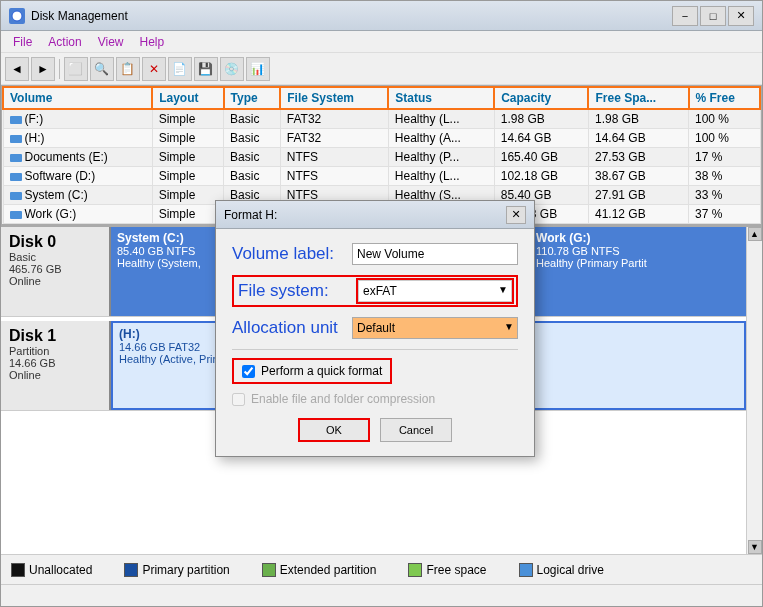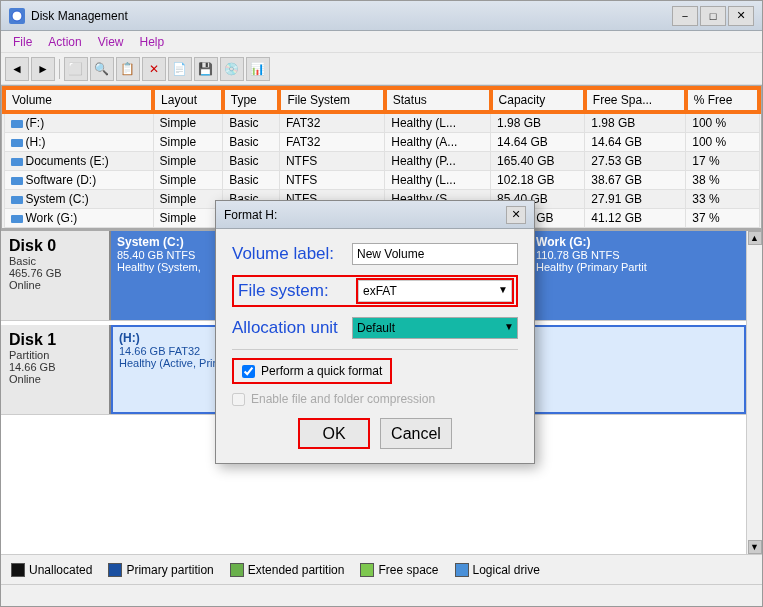--- a/index.html
+++ b/index.html
@@ -17,21 +17,21 @@
     .menu-item { padding: 2px 8px; cursor: pointer; color: #a21caf; }
 
     .toolbar { background: #f0f0f0; height: 32px; display: flex; align-items: center; padding: 2px 4px; border-bottom: 1px solid #ddd; gap: 2px; }
     .toolbar-btn { width: 24px; height: 24px; background: #e0e0e0; border: 1px solid #bbb; display: flex; align-items: center; justify-content: center; cursor: pointer; font-size: 12px; }
     .toolbar-sep { width: 1px; height: 20px; background: #bbb; margin: 0 2px; }
 
     .main-content { flex: 1; display: flex; flex-direction: column; overflow: hidden; }
 
     
     .disk-table { width: 100%; border-collapse: collapse; }
-    .disk-table th { background: #f5f5f5; border: 4px solid #f97316; padding: 3px 6px; text-align: left; font-weight: normal; color: #000000; white-space: nowrap; }
+    .disk-table th { background: #f5f5f5; border: 2px solid #f97316; padding: 3px 6px; text-align: left; font-weight: bold; color: #0369a1; white-space: nowrap; }
     .disk-table td { border: 1px solid #e0e0e0; padding: 2px 6px; white-space: nowrap; color: #000; }
     .disk-table tr:nth-child(even) { background: #f8f8f8; }
     .vol-icon { display: inline-block; width: 12px; height: 8px; background: #4a90d9; border-radius: 1px; margin-right: 3px; vertical-align: middle; }
 
     .table-wrapper { border: 1px solid #aaa; margin: 0; overflow-x: auto; }
 
     
     .lower-panel { flex: 1; background: #fff; border-top: 2px solid #aaa; overflow: hidden; position: relative; display: flex; flex-direction: column; }
     .disk-row { display: flex; height: 90px; border-bottom: 1px solid #ccc; }
     .disk-label { width: 110px; min-width: 110px; background: #e8e8e8; border-right: 2px solid #888; padding: 6px 8px; }
@@ -40,41 +40,41 @@
     .disk-partitions { flex: 1; display: flex; }
     .partition { border-right: 1px solid #888; padding: 4px 6px; overflow: hidden; cursor: pointer; }
     .disk-row-2 { display: flex; height: 90px; }
     .disk1-label { width: 110px; min-width: 110px; background: #e8e8e8; border-right: 2px solid #888; padding: 6px 8px; }
     .disk1-partition { background: #dbeafc; border: 2px solid #3a6fd8; flex: 1; padding: 4px 6px; }
     .disk1-partition .part-name { color: #1a4fa0; font-weight: bold; }
     .disk1-partition .part-info { color: #1a4fa0; font-size: 11px; }
     .scrollbar-area { width: 16px; background: #f0f0f0; border-left: 1px solid #ccc; display: flex; flex-direction: column; align-items: center; }
 
     
-    .legend { height: 30px; background: #f0f0f0; border-top: 1px solid #ccc; display: flex; align-items: center; padding: 0 10px; gap: 16px; }
+    .legend { height: 30px; background: #f0f0f0; border-top: 1px solid #ccc; display: flex; align-items: center; padding: 0 10px; gap: 32px; }
     .legend-item { display: flex; align-items: center; gap: 4px; font-size: 11px; }
     .legend-box { width: 14px; height: 14px; border: 1px solid #555; }
 
     
     .status-bar { height: 22px; background: #f0f0f0; border-top: 1px solid #ccc; display: flex; align-items: center; padding: 0 6px; }
     .dialog { background: #f0f0f0; border: 1px solid #888; box-shadow: 4px 4px 12px rgba(0,0,0,0.3); width: 320px; pointer-events: all; position: absolute; top: 200px; left: 215px; }
     .dialog-title { background: linear-gradient(to bottom, #dde4ed, #c8d3e0); height: 28px; display: flex; align-items: center; padding: 8px 8px; border-bottom: 1px solid #a0a8b0; }
     .dialog-title-text { flex: 1; font-size: 12px; font-weight: normal; }
     .dialog-close { width: 20px; height: 18px; background: #e0e0e0; border: 1px solid #aaa; display: flex; align-items: center; justify-content: center; cursor: pointer; font-size: 11px; }
     .dialog-body { padding: 14px 16px; }
     .dialog-row { display: flex; align-items: center; margin-bottom: 10px; }
     .dialog-label { width: 120px; color: #1d4ed8; font-size: 17px; }
     .dialog-input { flex: 1; height: 22px; border: 1px solid #aaa; padding: 0 4px; background: white; font-size: 12px; }
     .dialog-select-wrap { flex: 1; position: relative; }
     .dialog-select { width: 100%; height: 22px; border: 1px solid #e00; padding: 0 4px; background: white; font-size: 12px; appearance: none; cursor: pointer; outline: 2px solid #e00; }
     .dialog-select-arrow { position: absolute; right: 4px; top: 3px; font-size: 10px; pointer-events: none; }
     .dialog-select2 { width: 100%; height: 22px; border: 1px solid #aaa; padding: 0 4px; background: white; font-size: 12px; appearance: none; cursor: pointer; }
     .dialog-divider { border: none; border-top: 1px solid #ccc; margin: 8px 0; }
     .dialog-buttons { display: flex; justify-content: center; gap: 10px; margin-top: 8px; }
-    .dialog-btn { width: 72px; height: 31px; border: 1px solid #aaa; background: #e8e8e8; cursor: pointer; font-size: 16px; display: flex; align-items: center; justify-content: center; }
+    .dialog-btn { width: 72px; height: 24px; border: 1px solid #aaa; background: #e8e8e8; cursor: pointer; font-size: 11px; display: flex; align-items: center; justify-content: center; }
     .dialog-btn.ok { border: 2px solid #e00; }
   </style>
 </head>
 <body>
 
 <div class="window">
 
   <div class="title-bar">
     <div class="title-icon">
       <svg width="12" height="12" viewBox="0 0 12 12">
@@ -296,21 +296,21 @@
           <option>FAT32</option>
         </select>
         <span class="dialog-select-arrow" style="position:absolute; right:4px; top:4px; font-size:10px; pointer-events:none;">▼</span>
       </div>
     </div>
 
     
     <div class="dialog-row">
       <span class="dialog-label">Allocation unit</span>
       <div style="position:relative; flex:1;">
-        <select class="dialog-select2" style="width:100%; height:22px; border:1px solid #aaa; padding:0 4px; background:#14b8a6; font-size:12px; appearance:none;">
+        <select class="dialog-select2" style="width:100%; height:22px; border:1px solid #aaa; padding:0 4px; background:#fdba74; font-size:12px; appearance:none;">
           <option>Default</option>
         </select>
         <span style="position:absolute; right:4px; top:4px; font-size:10px; pointer-events:none;">▼</span>
       </div>
     </div>
 
     <hr class="dialog-divider">
 
     
     <div style="display:inline-flex; align-items:center; gap:6px; border:2px solid #e00; padding:4px 8px; margin-bottom:8px;">

